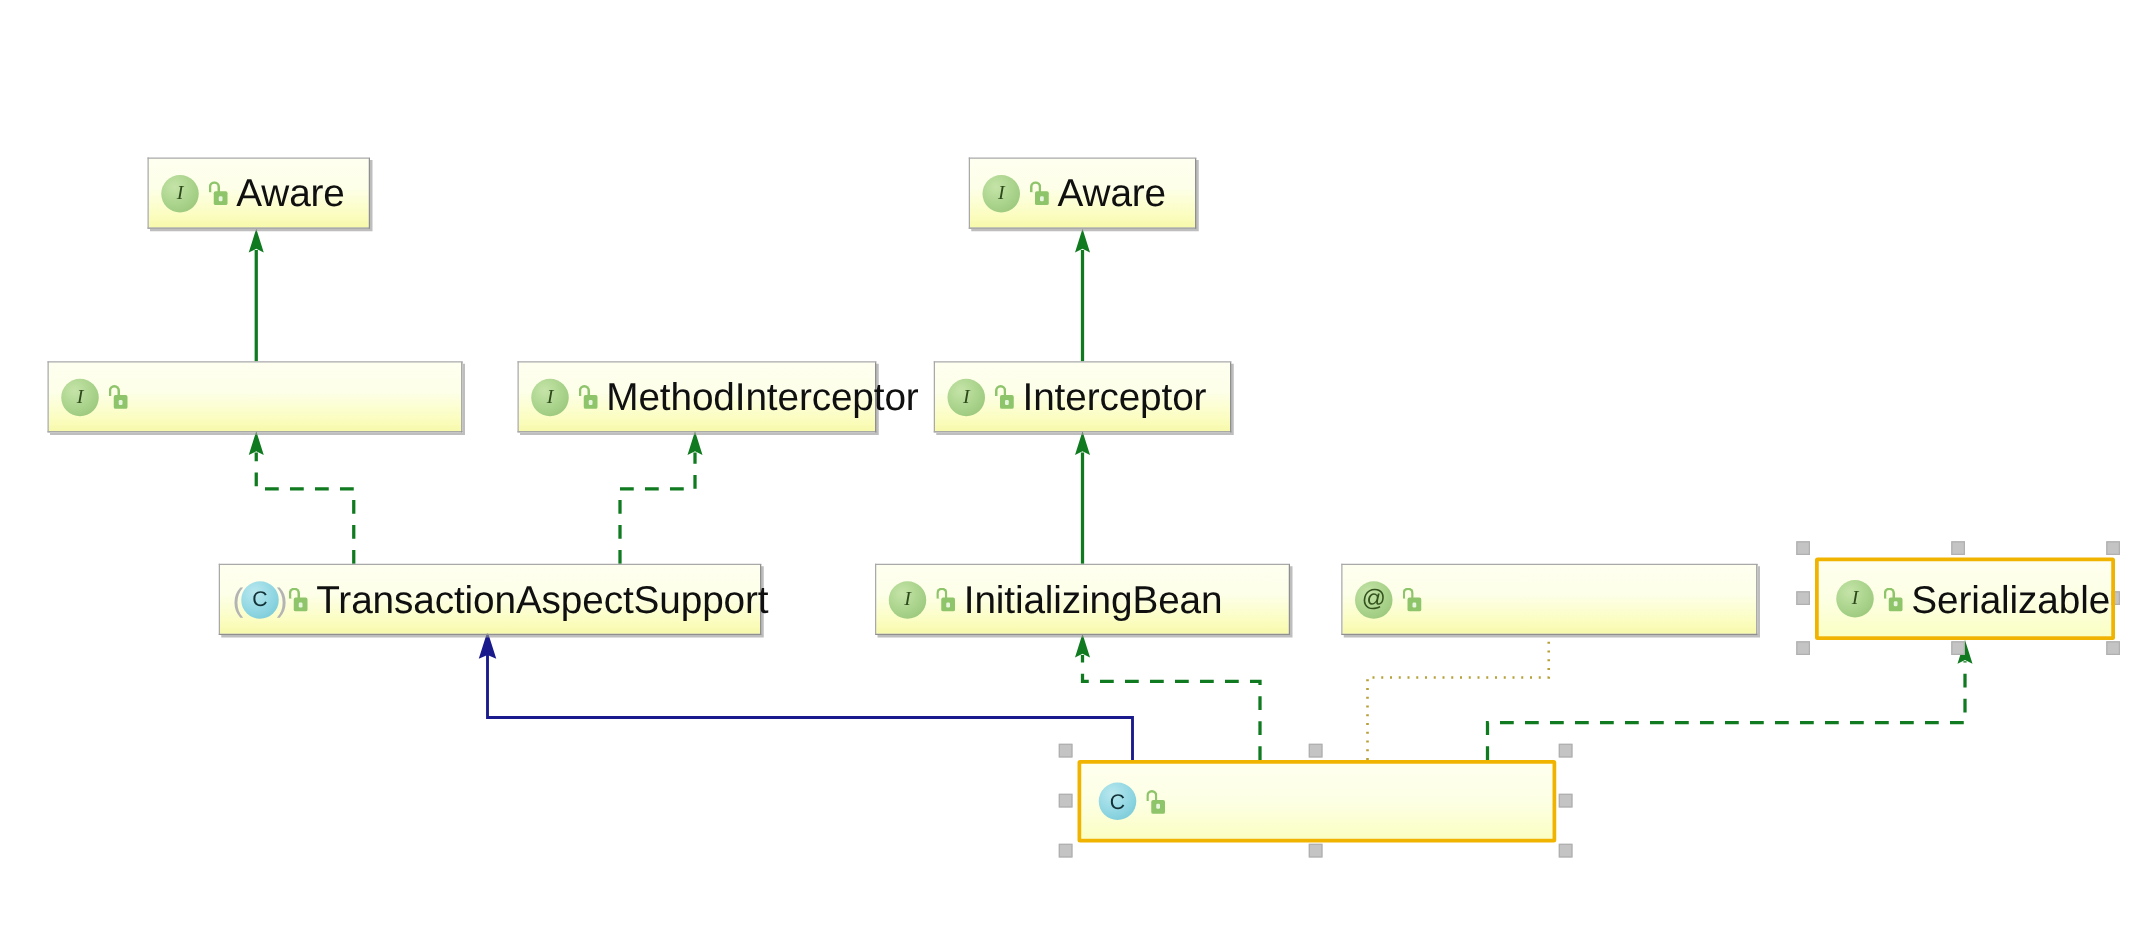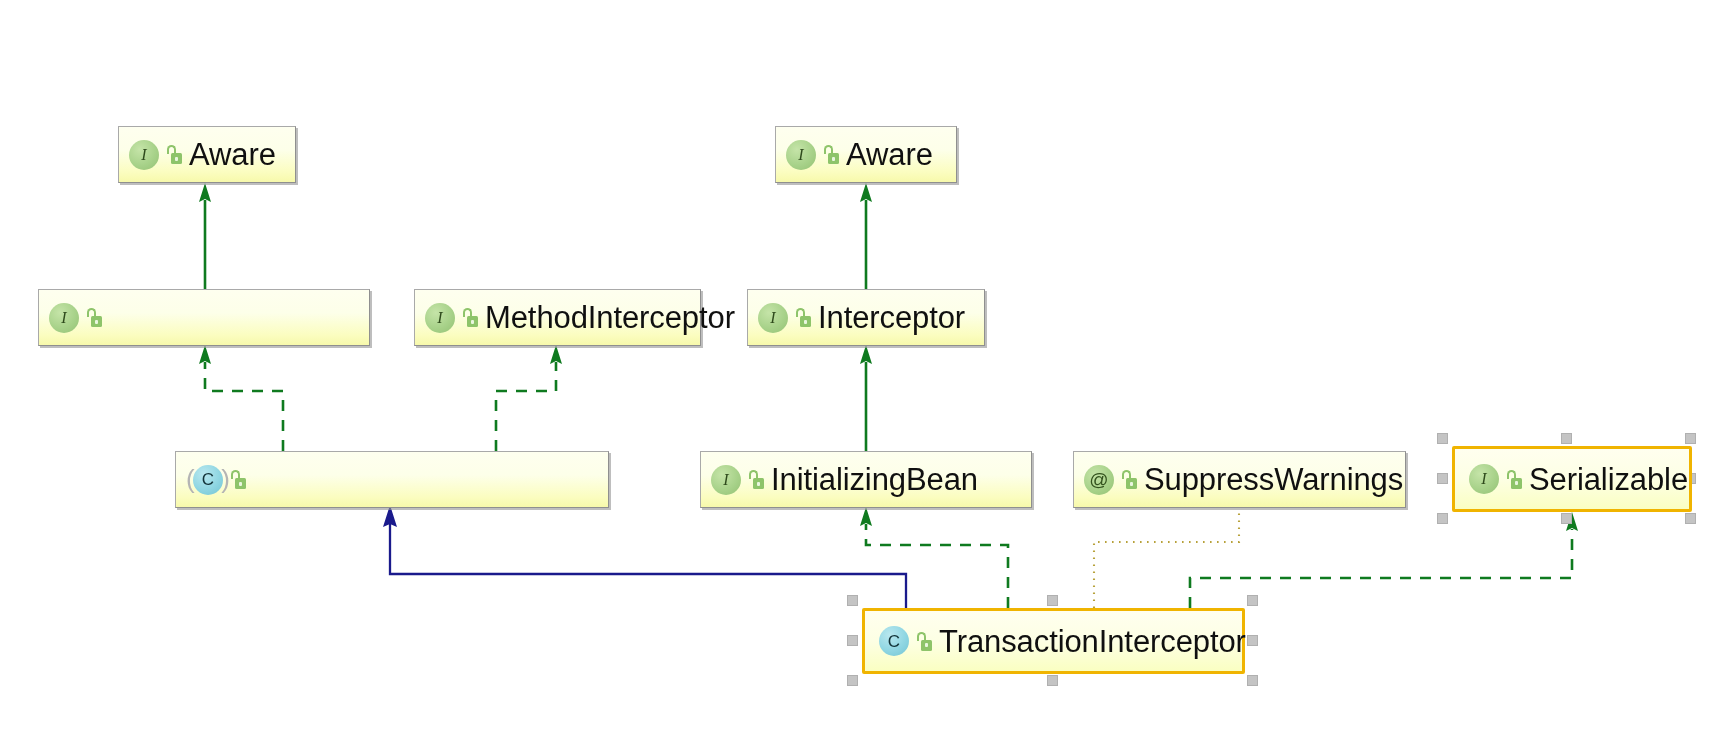--- a/index.html
+++ b/index.html
@@ -288,55 +288,54 @@
     <span class="node-label">Interceptor</span>
   </div>
 
   <div class="node" style="left:175px;top:451px;width:434px;height:57px;padding-left:17px;">
     <span class="type-icon klass abstract">C</span>
     <span class="lock-icon">
       <span class="shackle"></span>
         <span class="body"></span>
         <span class="keyhole"></span>
     </span>
+    <span class="node-label">TransactionAspectSupport</span>
   </div>
 
   <div class="node" style="left:700px;top:451px;width:332px;height:57px;">
     <span class="type-icon interface">I</span>
     <span class="lock-icon">
       <span class="shackle"></span>
         <span class="body"></span>
         <span class="keyhole"></span>
     </span>
     <span class="node-label">InitializingBean</span>
   </div>
 
   <div class="node" style="left:1073px;top:451px;width:333px;height:57px;">
     <span class="type-icon annotation">@</span>
     <span class="lock-icon">
       <span class="shackle"></span>
         <span class="body"></span>
         <span class="keyhole"></span>
     </span>
-    <span class="node-label">SuppressWarnings</span>
   </div>
 
   <div class="node selected" style="left:1452px;top:446px;width:240px;height:66px;padding:0 18px 0 14px;">
     <span class="type-icon interface">I</span>
     <span class="lock-icon">
       <span class="shackle"></span>
         <span class="body"></span>
         <span class="keyhole"></span>
     </span>
     <span class="node-label">Serializable</span>
   </div>
 
   <div class="node selected" style="left:862px;top:608px;width:383px;height:66px;padding:0 18px 0 14px;">
     <span class="type-icon klass">C</span>
     <span class="lock-icon">
       <span class="shackle"></span>
         <span class="body"></span>
         <span class="keyhole"></span>
     </span>
-    <span class="node-label">TransactionInterceptor</span>
   </div>
 
 </div>
 
 </body></html>

